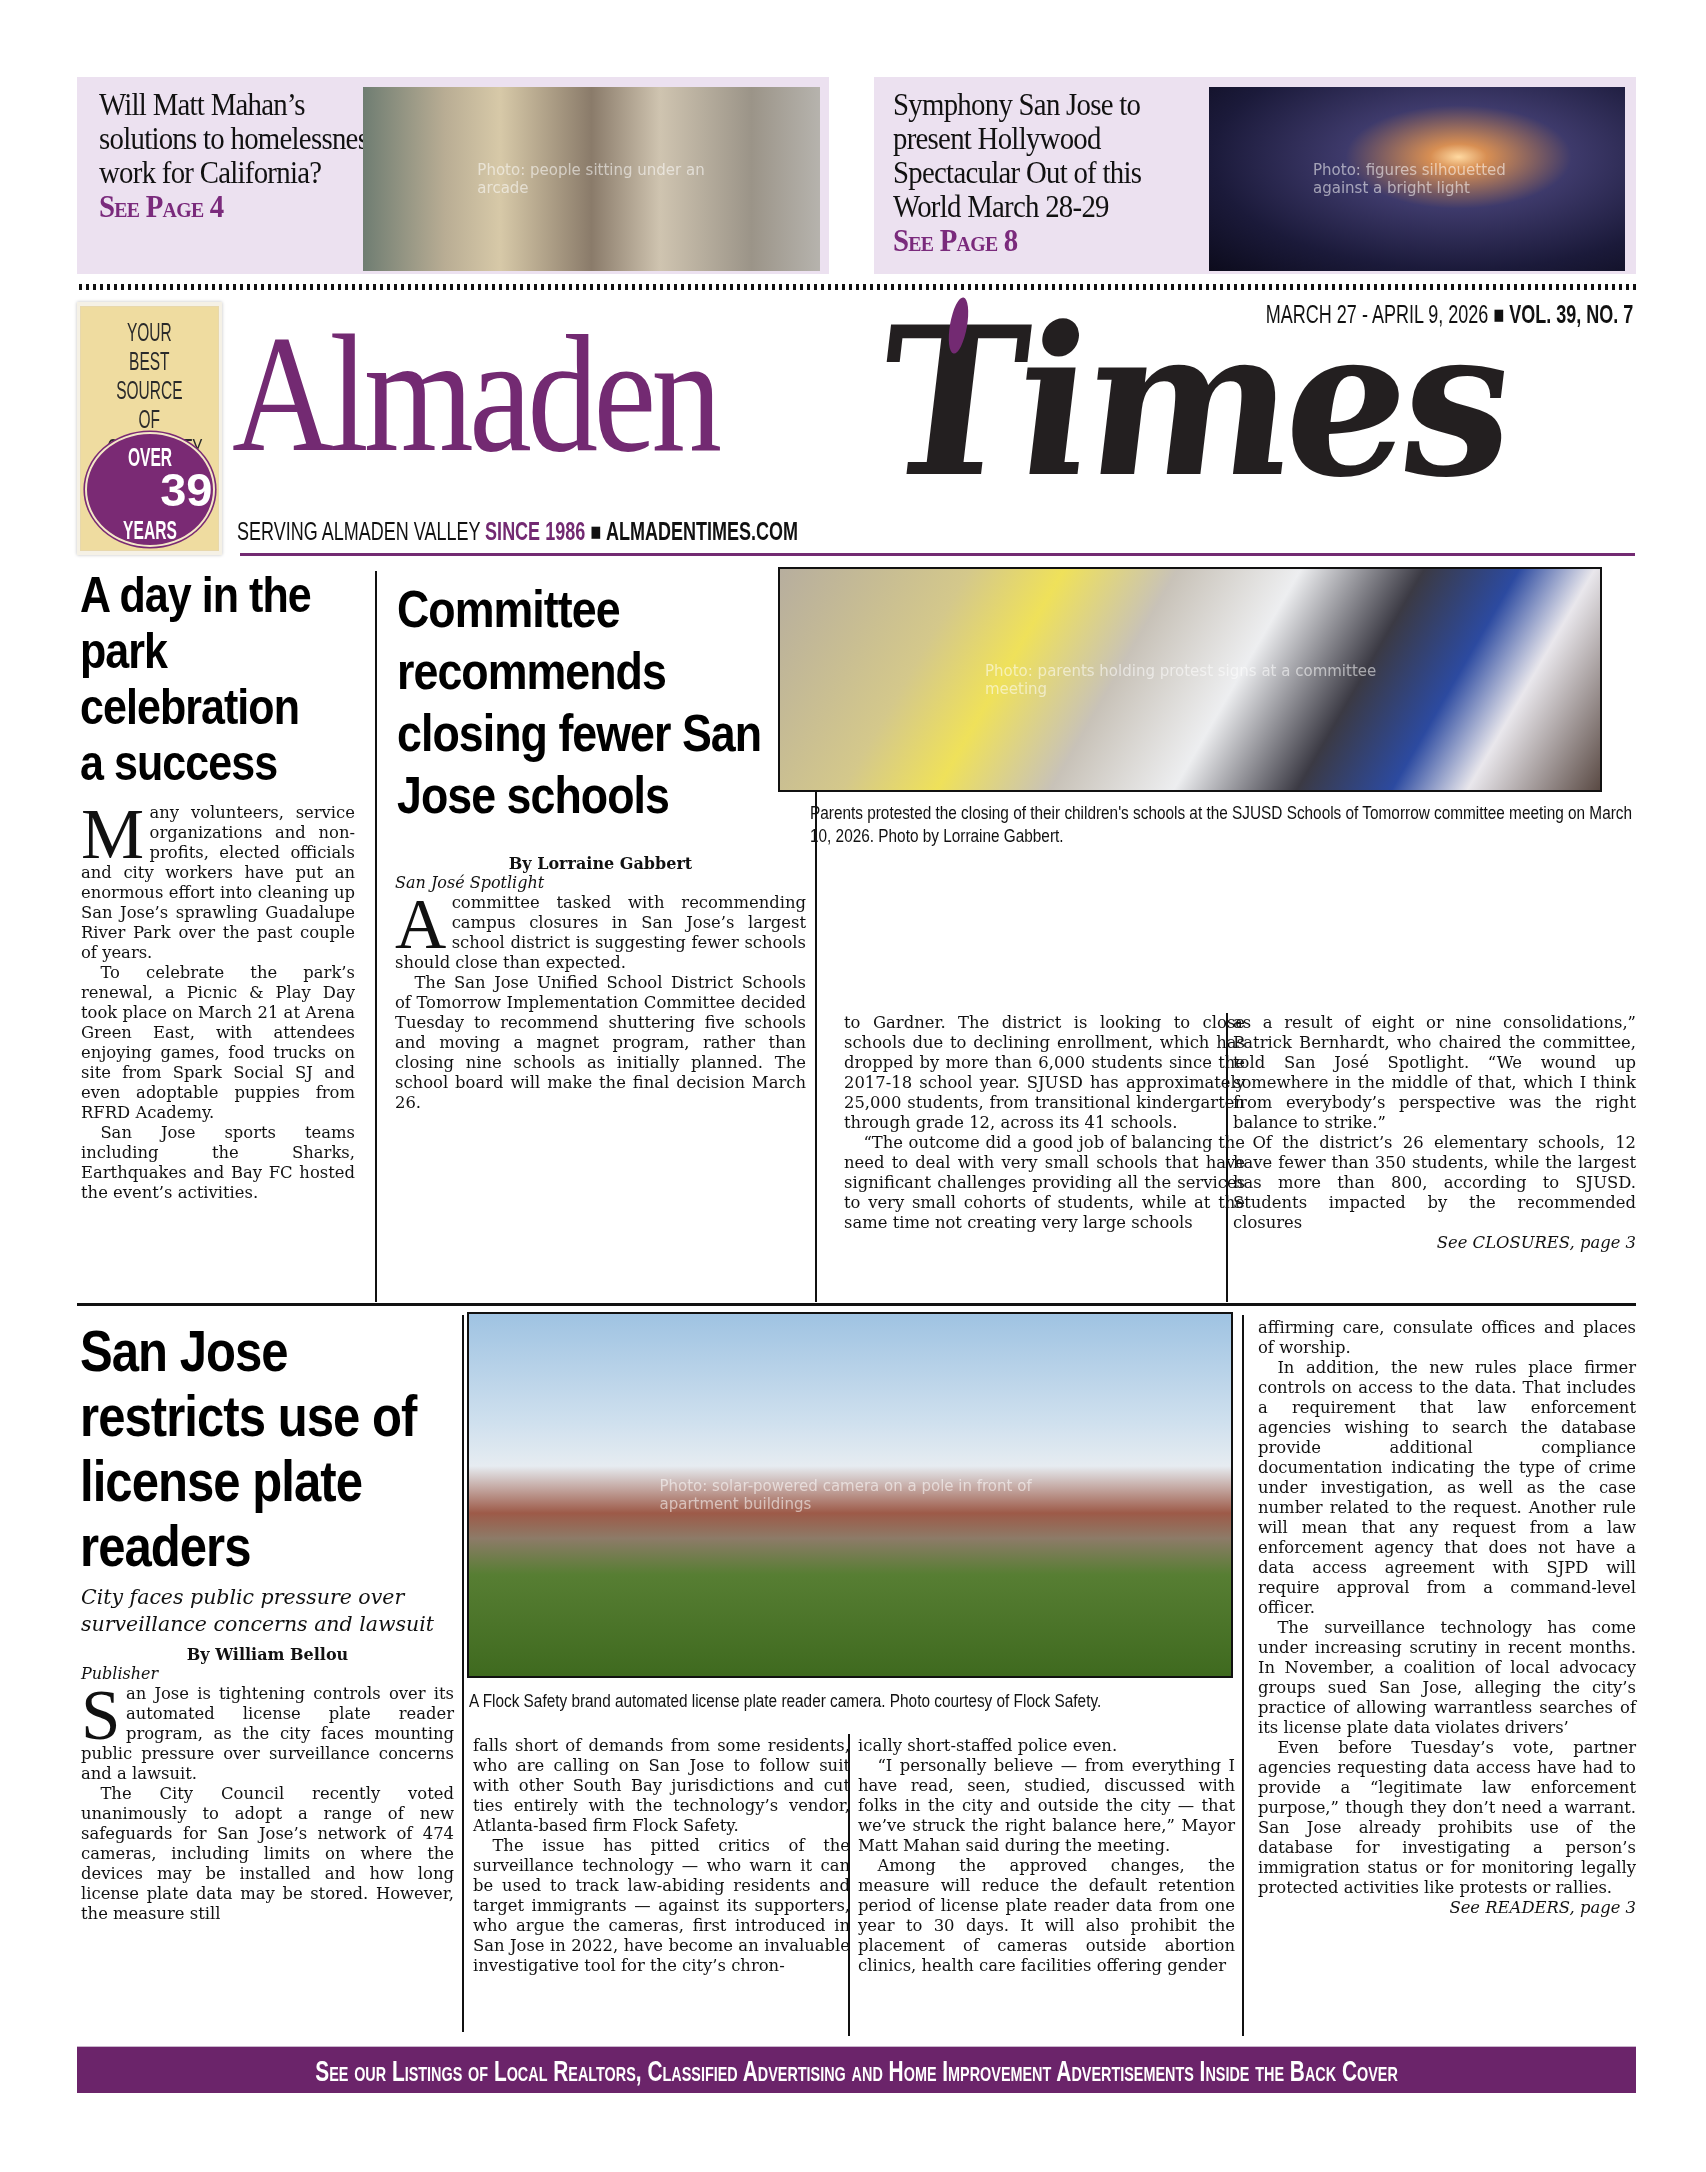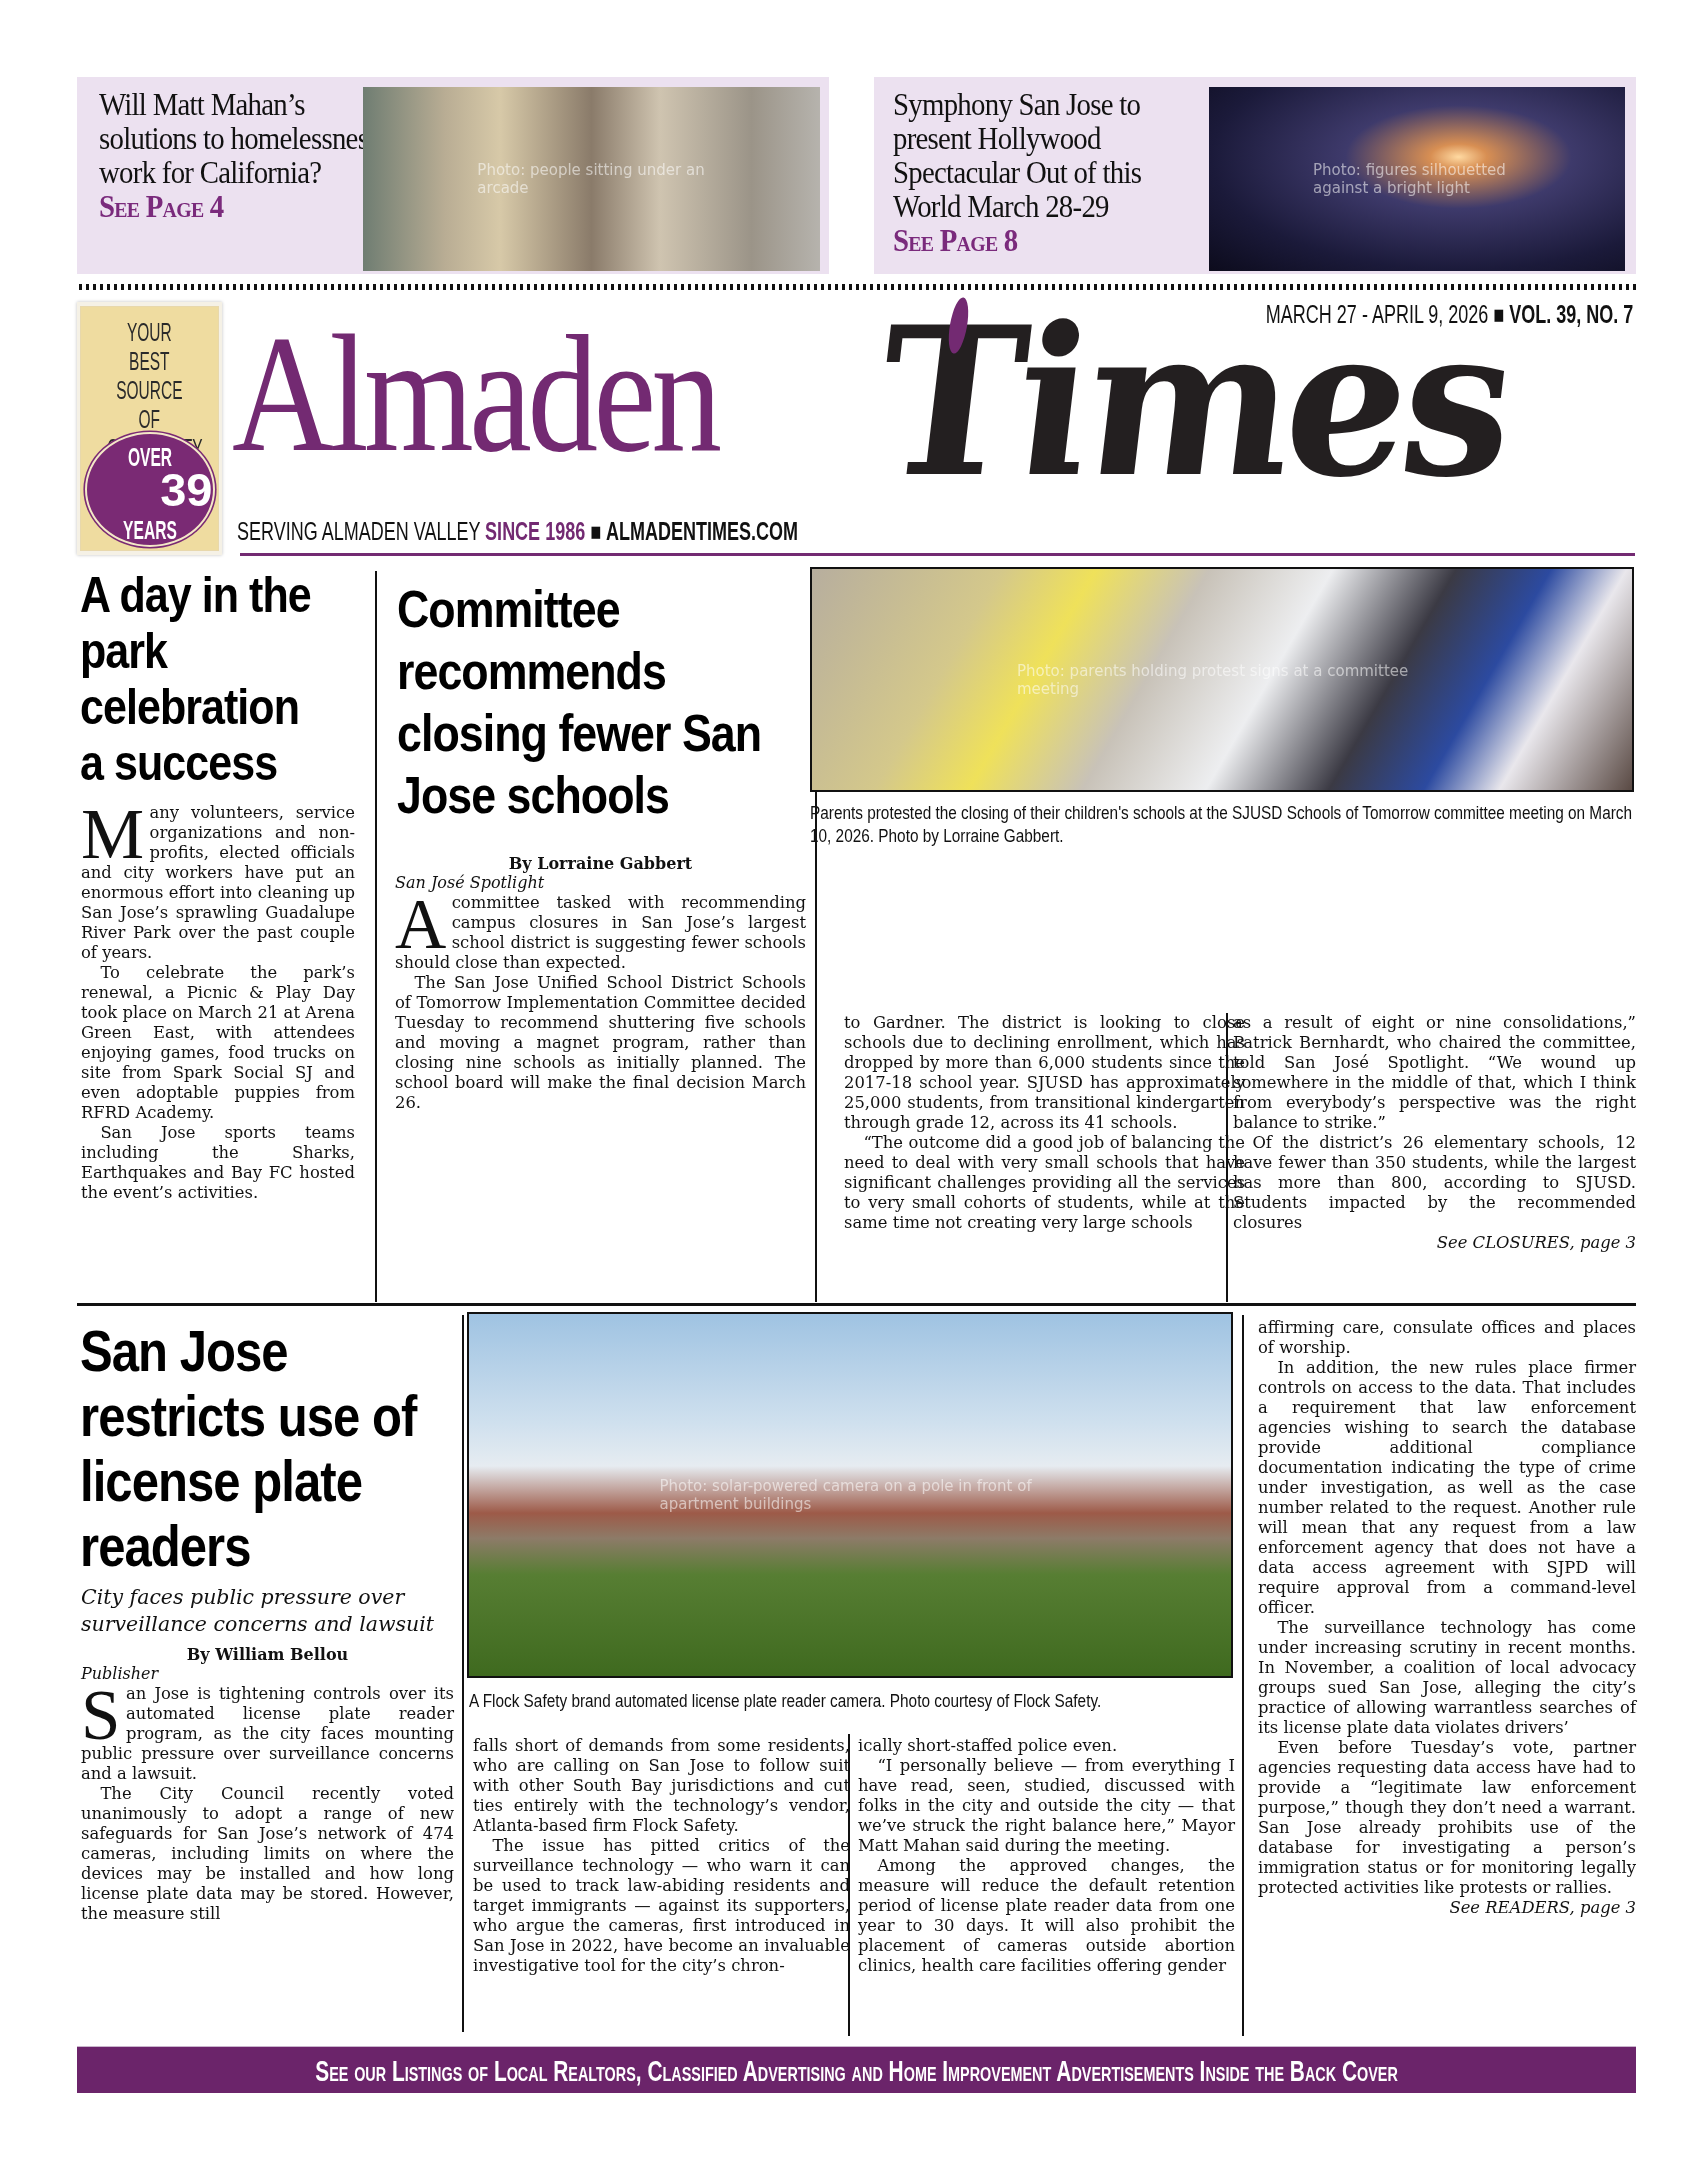--- a/index.html
+++ b/index.html
@@ -133,21 +133,21 @@
 
 <div class="head" style="left:397px; top:578px; width:442px; font-size:52px; line-height:62px;">Committee recommends closing fewer San Jose schools</div>
 <div class="col" style="left:395px; top:854px; width:411px;">
   <p class="byline">By Lorraine Gabbert</p>
   <p class="byline-sub">San José Spotlight</p>
   <p class="first"><span class="dropcap">A</span><span> committee tasked with recommending campus closures in San Jose’s largest school district is suggesting fewer schools should close than expected.</span></p>
   <p>The San Jose Unified School District Schools of Tomorrow Implementation Committee decided Tuesday to recommend shuttering five schools and moving a magnet program, rather than closing nine schools as initially planned. The school board will make the final decision March 26.</p>
 </div>
 <div class="vrule" style="left:815px; top:571px; height:731px;"></div>
 
-<div class="photo-box photo-protest" style="left:810px; top:567px; width:824px; height:225px;">
+<div class="photo-box photo-protest" style="left:778px; top:567px; width:824px; height:225px;">
   <span class="ph-label">Photo: parents holding protest signs at a committee meeting</span>
 </div>
 <div class="caption" style="left:810px; top:802px; width:981px;">Parents protested the closing of their children's schools at the SJUSD Schools of Tomorrow committee meeting on March 10, 2026. Photo by Lorraine Gabbert.</div>
 
 <div class="col" style="left:812px; top:1013px; width:401px;margin-left:32px;">
   <p class="first">to Gardner. The district is looking to close schools due to declining enrollment, which has dropped by more than 6,000 students since the 2017-18 school year. SJUSD has approximately 25,000 students, from transitional kindergarten through grade 12, across its 41 schools.</p>
   <p>“The outcome did a good job of balancing the need to deal with very small schools that have significant challenges providing all the services to very small cohorts of students, while at the same time not creating very large schools</p>
 </div>
 <div class="vrule" style="left:1226px; top:1013px; height:289px;"></div>
 <div class="col" style="left:1233px; top:1013px; width:403px;">

